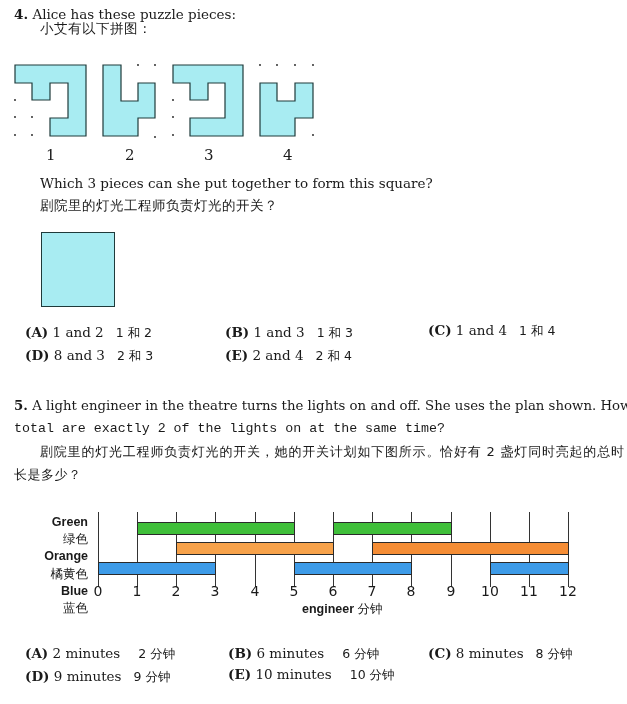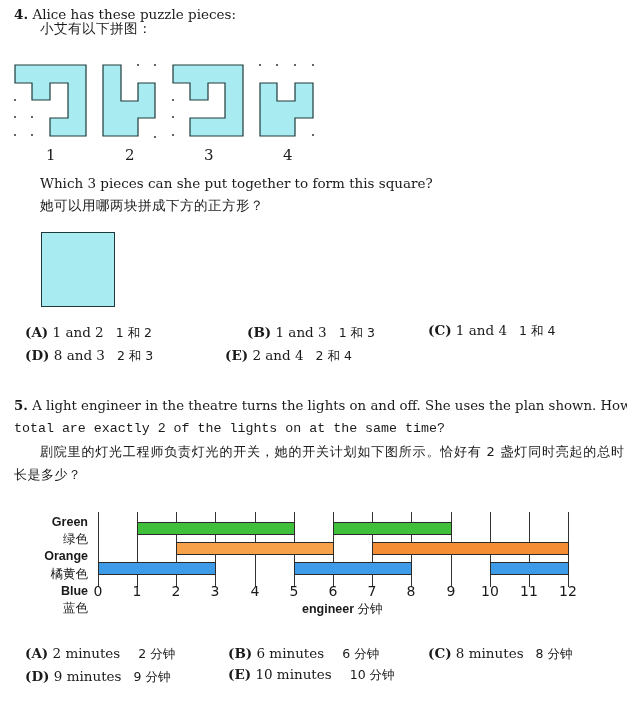--- a/index.html
+++ b/index.html
@@ -58,28 +58,28 @@
   <path d="M173 10 H243 V81 H190 V63 H225 V28 H208 V45 H190 V28 H173 Z" fill="#a8ecf2" stroke="#1f3a3a" stroke-width="1.2"></path>
 
   <path d="M260 28 H277 V46 H295 V28 H313 V63 H295 V81 H260 Z" fill="#a8ecf2" stroke="#1f3a3a" stroke-width="1.2"></path>
 </svg>
 <span class="piece-label" style="left:46px; top:146px;">1</span>
 <span class="piece-label" style="left:125px; top:146px;">2</span>
 <span class="piece-label" style="left:204px; top:146px;">3</span>
 <span class="piece-label" style="left:283px; top:146px;">4</span>
 
 <div class="abs txt" style="left:40px; top:175px;">Which 3 pieces can she put together to form this square?</div>
-<div class="abs cn" style="left:40px; top:197px;">她可以用哪两块拼成下方的正方形？</div>
+<div class="abs cn" style="left:40px; top:197px;">剧院里的灯光工程师负责灯光的开关？</div>
 
 <div class="abs" style="left:41px; top:232px; width:72px; height:73px; background:#a8ecf2; border:1.2px solid #1f3a3a;"></div>
 
 <div class="abs opt" style="left:25px; top:324px;">
   <b>(A)</b> <span>1 and 2</span><span class="cnpart">1 和 2</span>
 </div>
-<div class="abs opt" style="left:225px; top:324px;margin-left:22px;">
+<div class="abs opt" style="left:225px; top:324px;">
   <b>(B)</b> <span>1 and 3</span><span class="cnpart">1 和 3</span>
 </div>
 <div class="abs opt" style="left:428px; top:322px;">
   <b>(C)</b> <span>1 and 4</span><span class="cnpart">1 和 4</span>
 </div>
 <div class="abs opt" style="left:25px; top:347px;">
   <b>(D)</b> <span>8 and 3</span><span class="cnpart">2 和 3</span>
 </div>
 <div class="abs opt" style="left:225px; top:347px;">
   <b>(E)</b> <span>2 and 4</span><span class="cnpart">2 和 4</span>

